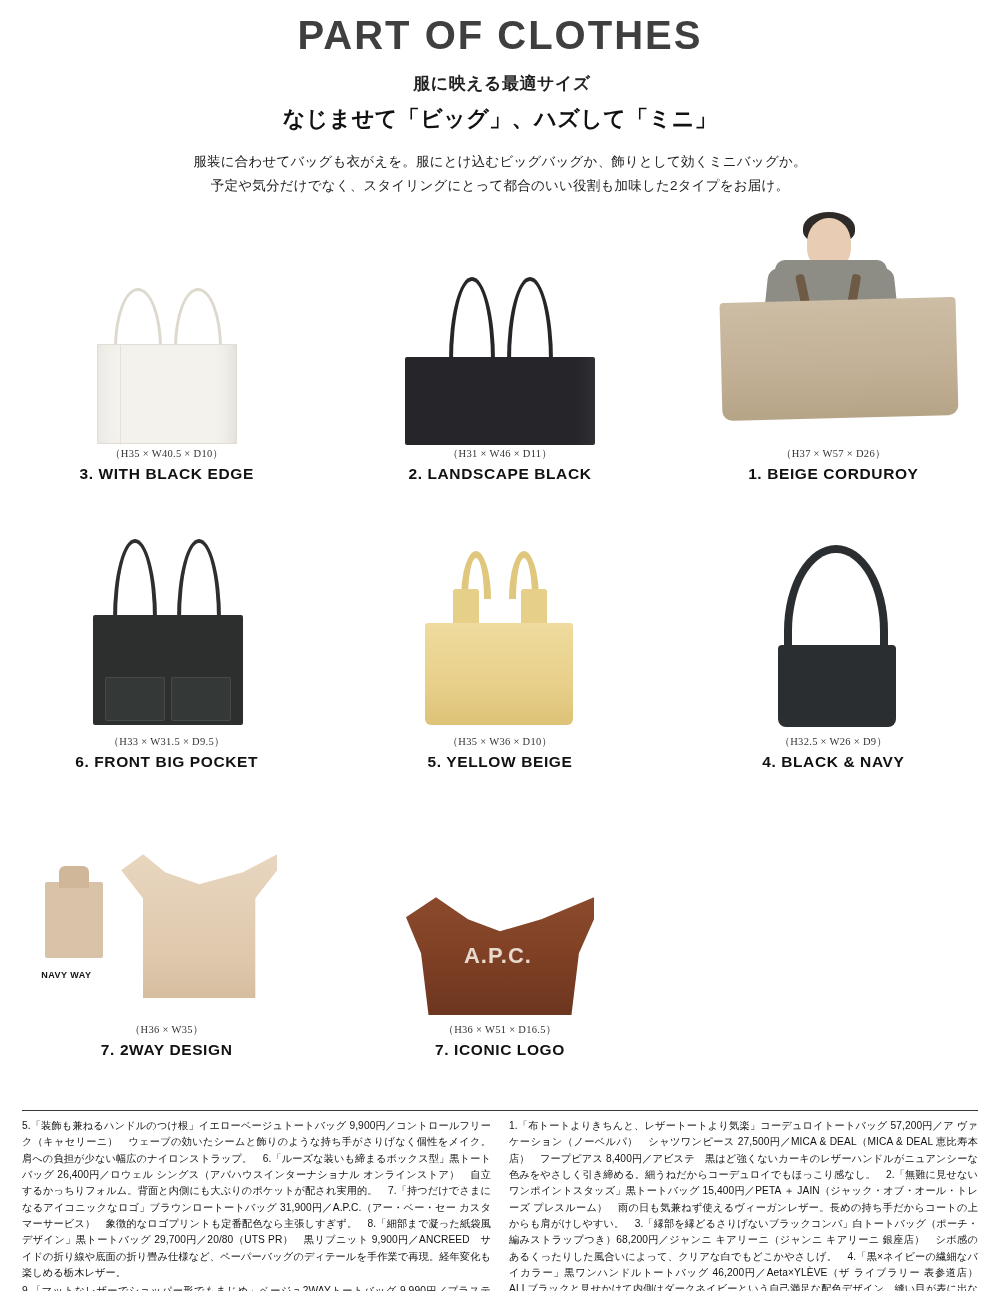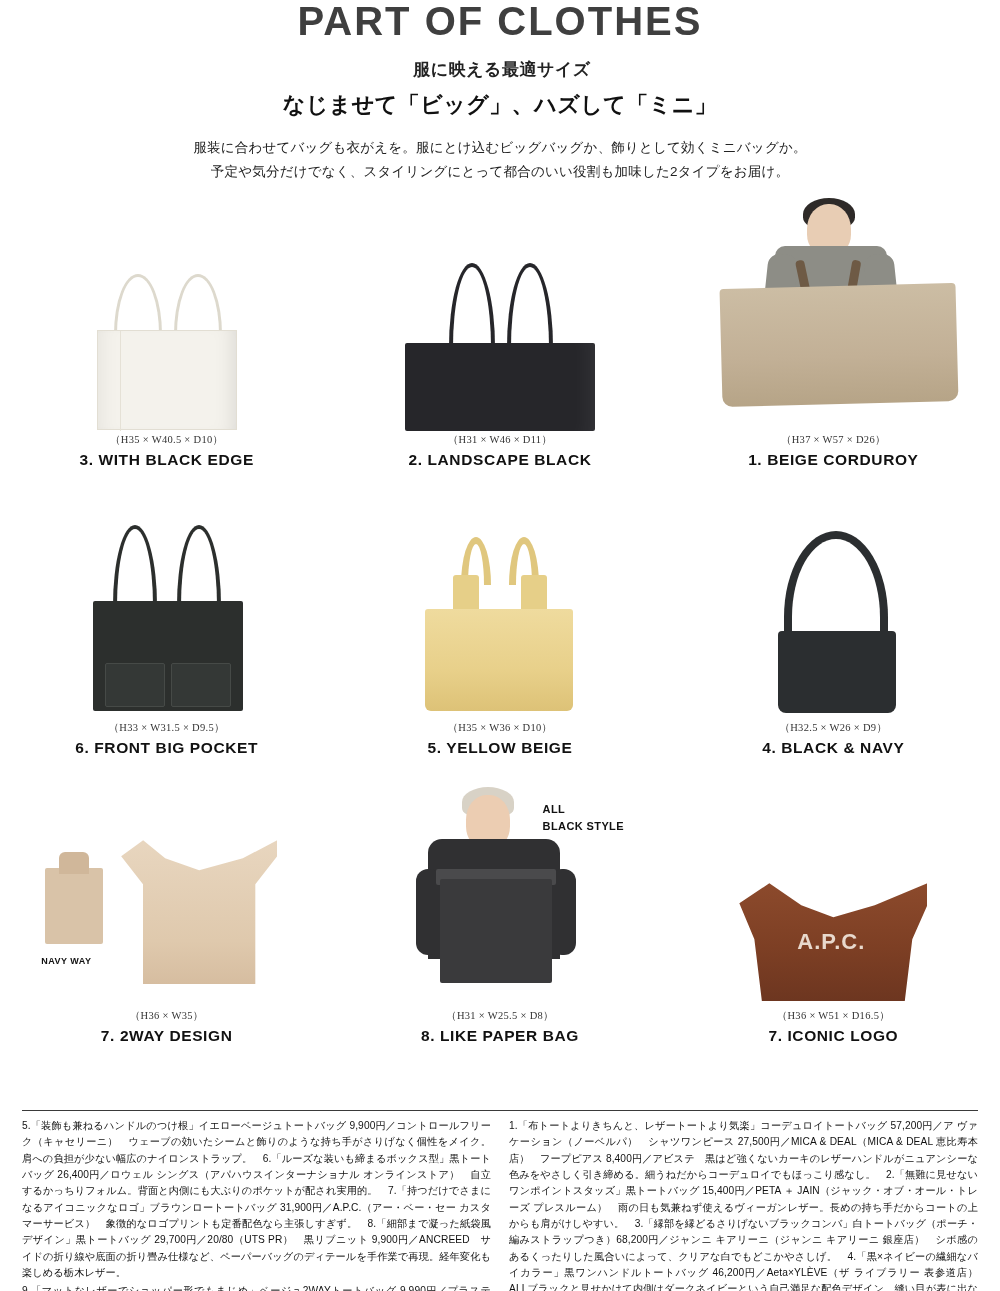--- a/index.html
+++ b/index.html
@@ -8,21 +8,21 @@
     width:1000px; height:1291px;
     background:#ffffff;
     font-family:"Liberation Sans", sans-serif;
     color:#1a1a1a;
     position:relative;
     overflow:hidden;
   }
   .page { width:1000px; height:1291px; position:relative; padding:0; }
 
   
-  .header { text-align:center; }
+  .header { text-align:center; padding-top:14px; }
   .main-title {
     font-size:40px; font-weight:bold; letter-spacing:2px;
     color:#3f3f3f; line-height:1.05; margin:0 0 16px 0;
     font-family:"Liberation Sans", sans-serif;
   }
   .sub-title-1 {
     font-size:17px; font-weight:bold; color:#222; margin:0 0 9px 4px;
     letter-spacing:0.5px;
   }
   .sub-title-2 {
@@ -242,37 +242,20 @@
             <div class="knot"></div>
           </div>
           <div class="otherway">NAVY WAY</div>
           <div class="big"></div>
         </div>
       </div>
       <div class="dims">（H36 × W35）</div>
       <div class="pname">7. 2WAY DESIGN</div>
     </div>
 
-    <div class="cell">
-      <div class="art">
-        <div class="model8">
-          <div class="hair"></div>
-          <div class="head"></div>
-          <div class="torso"></div>
-          <div class="armL"></div>
-          <div class="armR"></div>
-          <div class="bagtop"></div>
-          <div class="bag"></div>
-          <div class="allblack" style="white-space:pre-line;">ALL
-BLACK STYLE</div>
-        </div>
-      </div>
-      <div class="dims">（H31 × W25.5 × D8）</div>
-      <div class="pname">8. LIKE PAPER BAG</div>
-    </div>
 
     <div class="cell">
       <div class="art">
         <div class="bag-apc bagwrap">
           <div class="body"></div>
           <div class="logo">A.P.C.</div>
         </div>
       </div>
       <div class="dims">（H36 × W51 × D16.5）</div>
       <div class="pname">7. ICONIC LOGO</div>

